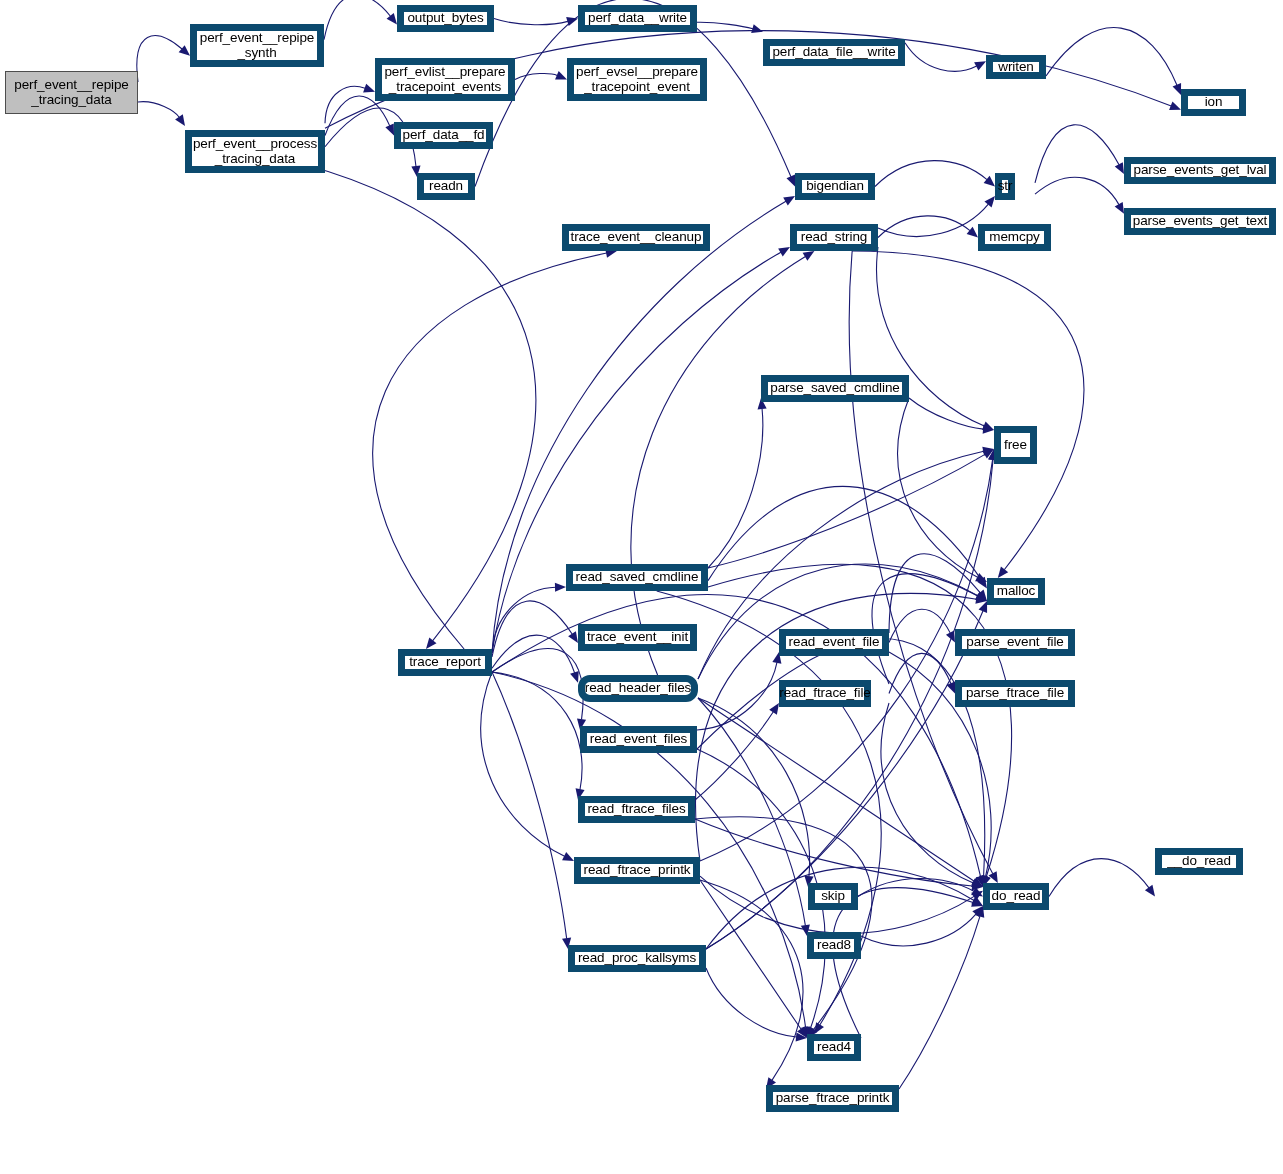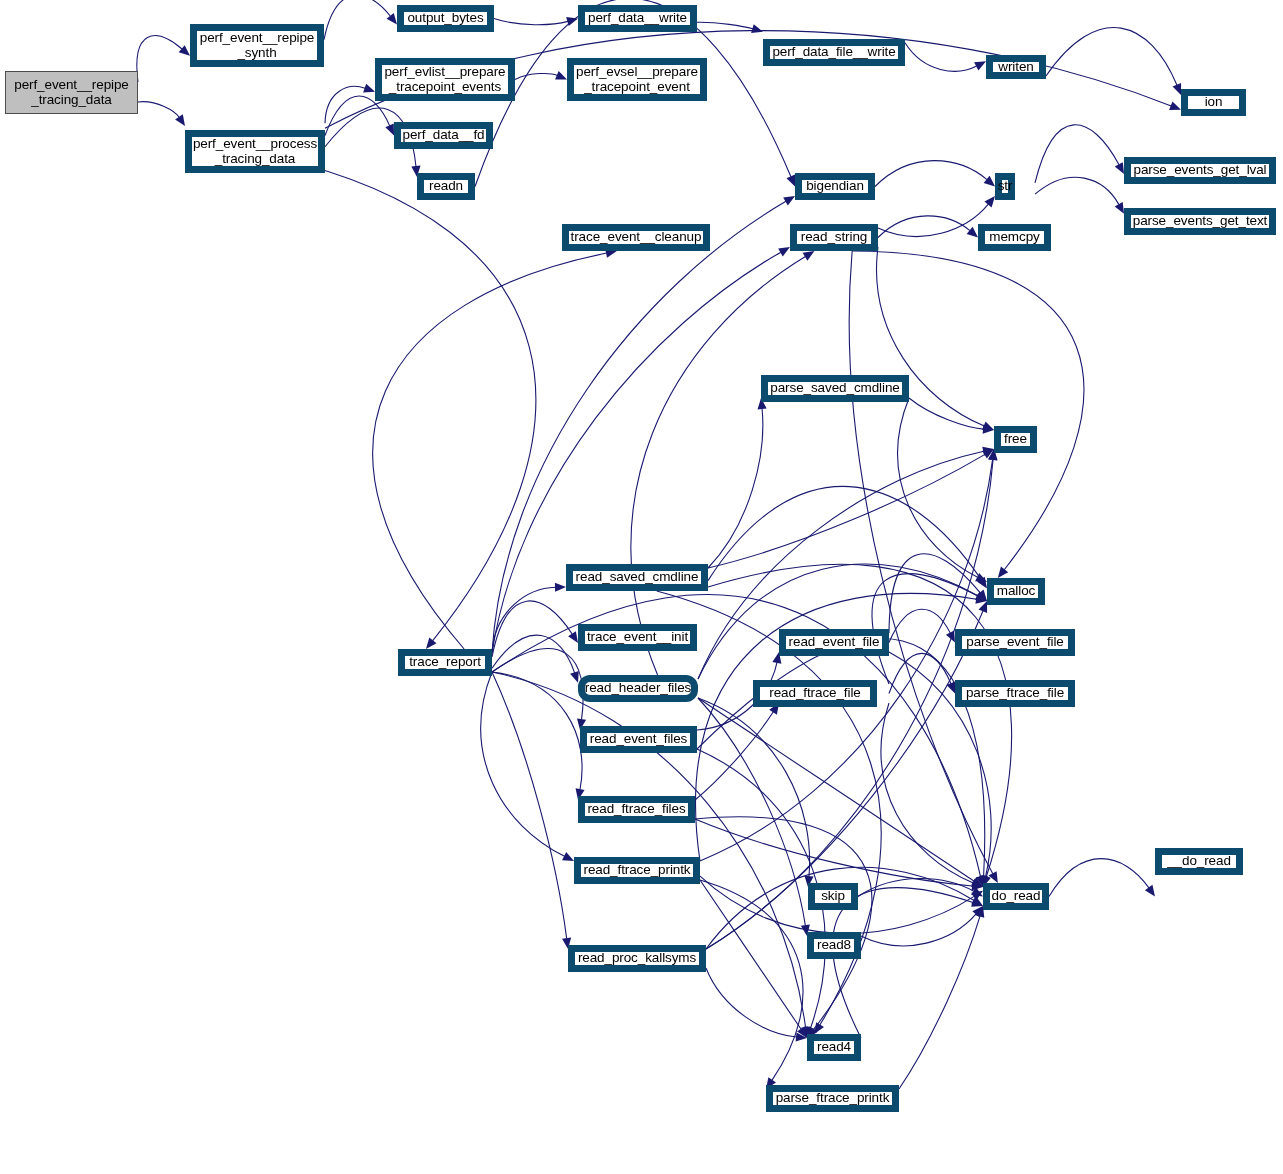--- a/index.html
+++ b/index.html
@@ -185,29 +185,29 @@
       <div class="node" style="left: 986px; top: 55px; width: 60px; height: 24px;">writen</div>
       <div class="node" style="left: 1181px; top: 89px; width: 65px; height: 27px;">ion</div>
       <div class="node" style="left: 795px; top: 173px; width: 80px; height: 27px;">bigendian</div>
       <div class="node" style="left: 995px; top: 173px; width: 20px; height: 27px;">str</div>
       <div class="node" style="left: 1124px; top: 157px; width: 152px; height: 27px;">parse_events_get_lval</div>
       <div class="node" style="left: 1124px; top: 208px; width: 152px; height: 27px;">parse_events_get_text</div>
       <div class="node" style="left: 562px; top: 224px; width: 148px; height: 27px;">trace_event__cleanup</div>
       <div class="node" style="left: 790px; top: 224px; width: 88px; height: 27px;">read_string</div>
       <div class="node" style="left: 978px; top: 224px; width: 73px; height: 27px;">memcpy</div>
       <div class="node" style="left: 761px; top: 375px; width: 148px; height: 27px;">parse_saved_cmdline</div>
-      <div class="node" style="left: 994px; top: 426px; width: 43px; height: 27px;">free</div>
+      <div class="node" style="left: 994px; top: 426px; width: 43px; height: 38px;">free</div>
       <div class="node" style="left: 566px; top: 564px; width: 142px; height: 27px;">read_saved_cmdline</div>
       <div class="node" style="left: 987px; top: 578px; width: 58px; height: 27px;">malloc</div>
       <div class="node" style="left: 398px; top: 649px; width: 94px; height: 27px;">trace_report</div>
       <div class="node" style="left: 578px; top: 624px; width: 119px; height: 27px;">trace_event__init</div>
       <div class="node" style="left: 779px; top: 629px; width: 110px; height: 27px;">read_event_file</div>
       <div class="node" style="left: 955px; top: 629px; width: 120px; height: 27px;">parse_event_file</div>
       <div class="node" style="left: 578px; top: 675px; width: 120px; height: 27px; border-radius: 12px;">read_header_files</div>
-      <div class="node" style="left: 753px; top: 680px; width: 124px; height: 27px;">read_ftrace_file</div>
+      <div class="node" style="left: 779px; top: 680px; width: 92px; height: 27px;">read_ftrace_file</div>
       <div class="node" style="left: 955px; top: 680px; width: 120px; height: 27px;">parse_ftrace_file</div>
       <div class="node" style="left: 580px; top: 726px; width: 117px; height: 27px;">read_event_files</div>
       <div class="node" style="left: 578px; top: 796px; width: 117px; height: 27px;">read_ftrace_files</div>
       <div class="node" style="left: 574px; top: 857px; width: 126px; height: 27px;">read_ftrace_printk</div>
       <div class="node" style="left: 808px; top: 883px; width: 50px; height: 27px;">skip</div>
       <div class="node" style="left: 983px; top: 883px; width: 66px; height: 27px;">do_read</div>
       <div class="node" style="left: 1155px; top: 848px; width: 88px; height: 27px;">__do_read</div>
       <div class="node" style="left: 807px; top: 932px; width: 54px; height: 27px;">read8</div>
       <div class="node" style="left: 568px; top: 945px; width: 138px; height: 27px;">read_proc_kallsyms</div>
       <div class="node" style="left: 807px; top: 1034px; width: 54px; height: 27px;">read4</div>

